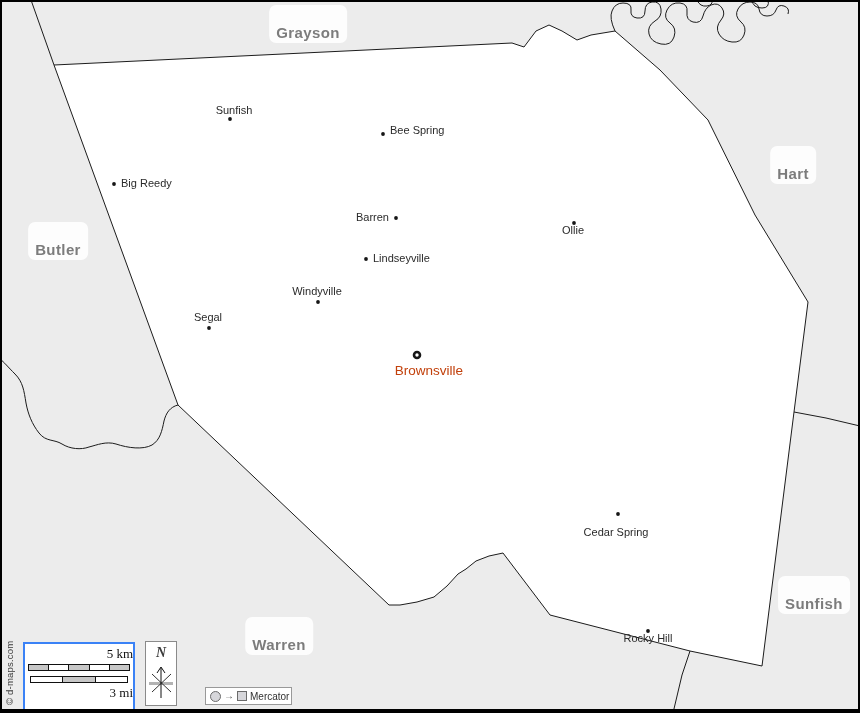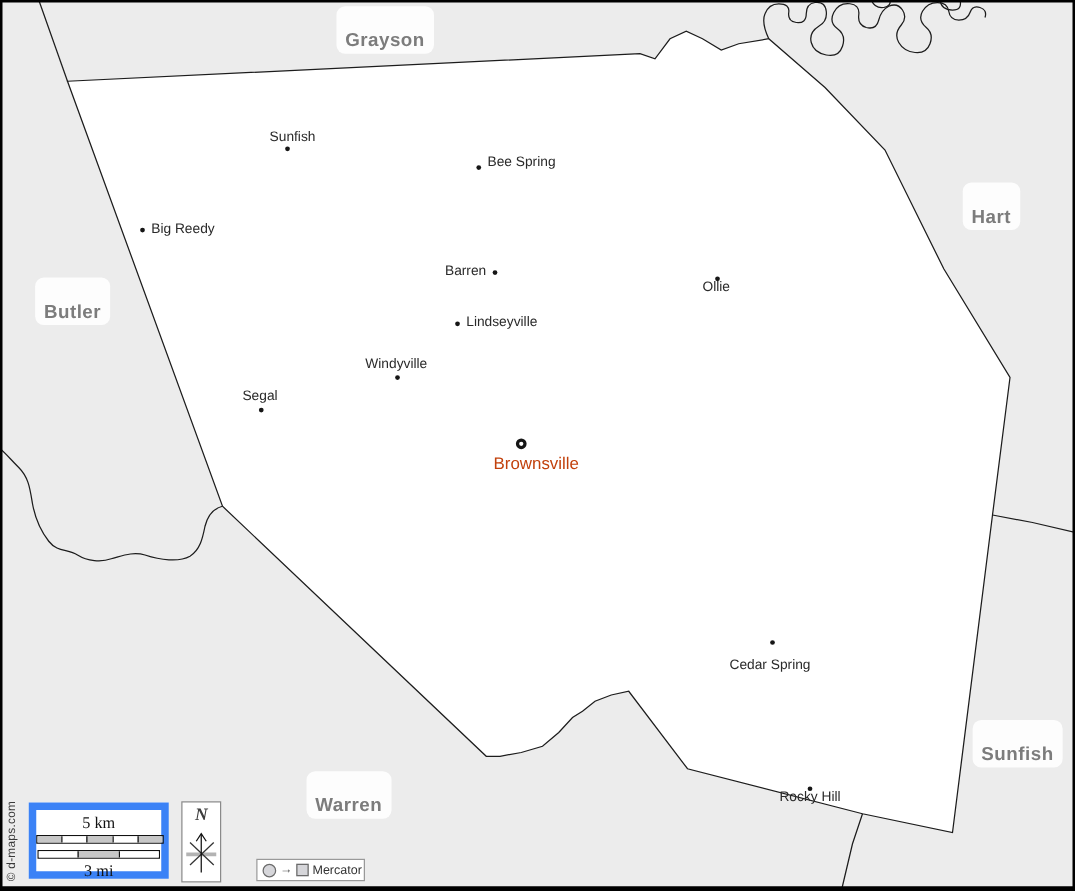--- a/index.html
+++ b/index.html
@@ -31,23 +31,23 @@
   .anchor-left{transform:translate(-100%,-50%);}
   .county-label{
     position:absolute;transform:translate(-50%,-50%);
     font-weight:bold;font-size:15px;letter-spacing:.4px;
     color:var(--c-region,#7c7c7c);
     background:rgba(255,255,255,.9);
     padding:19px 7px 2px;border-radius:7px;white-space:nowrap;
   }
   
   .scalebox{
-    position:absolute;left:23px;top:642px;width:112px;height:61px;
-    background:#fff;border:6px solid #3b82f6;z-index:20;
-    box-sizing:border-box;text-align:center;
+    position:absolute;left:23px;top:642px;width:112px;height:72px;
+    background:#fff;border:2px solid #3b82f6;z-index:20;
+    box-sizing:border-box;text-align:right;
     font-family:"Liberation Serif",serif;
   }
   .scale-label{font-size:13px;color:#111;line-height:15px;margin-top:2px;}
   .bar{display:flex;width:100px;height:5px;border:1px solid #111;margin:3px auto 0;}
   .bar .seg{flex:1;border-left:1px solid #111;}
   .bar .seg:first-child{border-left:none;}
   .seg.g{background:var(--c-seg,#c7c7c7);}
   .seg.w{background:#fff;}
   .bar.mi{margin-top:5px;width:96px;}
   

